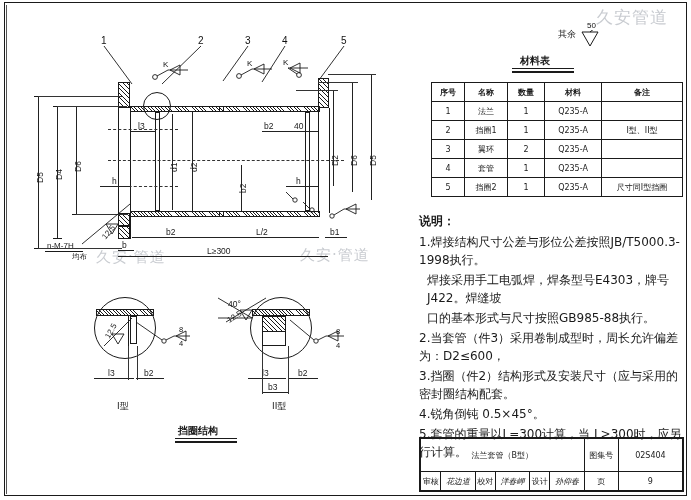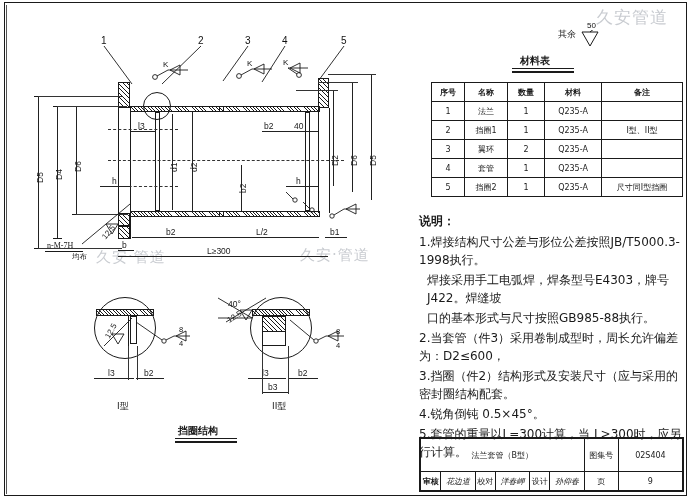--- a/index.html
+++ b/index.html
@@ -340,21 +340,21 @@
 
     <div class="dimline" style="left:132px; top:237px; width:187px;"></div>
     <div class="lbl" style="left:256px; top:228px;">L/2</div>
 
     <div class="dimline" style="left:118px; top:256px; width:210px;"></div>
     <div class="lbl" style="left:207px; top:247px;">L≥300</div>
 
     <div class="dimline" style="left:325px; top:237px; width:22px;"></div>
     <div class="lbl" style="left:330px; top:228px;">b1</div>
 
-    <div class="lbl" style="left:47px; top:242px; font-size:8px;font-family:Liberation Serif, serif;">n-M-7H</div>
+    <div class="lbl" style="left:47px; top:242px; font-size:8px;">n-M-7H</div>
     <div class="hline" style="left:45px; top:251px; width:38px;"></div>
     <div class="lbl cjk" style="left:72px; top:253px; font-size:7.5px;">均布</div>
     <svg style="position:absolute; left:80px; top:200px; width:65px; height:55px;">
       <line x1="2" y1="44" x2="50" y2="4" stroke="#1a1a1a" stroke-width="0.9"></line>
       <path d="M26 24 L38 24 L32 34 Z" fill="none" stroke="#1a1a1a" stroke-width="0.9"></path>
     </svg>
     <div class="lbl" style="left:101px; top:236px; font-size:8px; transform-origin:left top; transform:rotate(-50deg);">12.5</div>
 
     <svg style="position:absolute; left:284px; top:186px; width:80px; height:46px;">
       <g stroke="#1a1a1a" stroke-width="0.9" fill="none">
@@ -510,21 +510,21 @@
 
   <div id="title-block">
     <table id="tb-grid">
       <tbody>
           <tr>
         <td colspan="6" class="tb-name" style="height:30px; width:148px;">法兰套管（B型）</td>
         <td style="width:38px;">图集号</td>
         <td style="width:70px;">02S404</td>
       </tr>
       <tr>
-        <td class="tb-sig" style="width:20px;font-weight:bold;">审核</td>
+        <td class="tb-sig" style="width:20px;">审核</td>
         <td class="sig-hand" style="width:38px;">花边道</td>
         <td class="tb-sig" style="width:20px;">校对</td>
         <td class="sig-hand" style="width:38px;">洋春岬</td>
         <td class="tb-sig" style="width:20px;">设计</td>
         <td class="sig-hand" style="width:38px;">孙仰春</td>
         <td class="tb-sig">页</td>
         <td>9</td>
       </tr>
     </tbody>
       </table>

